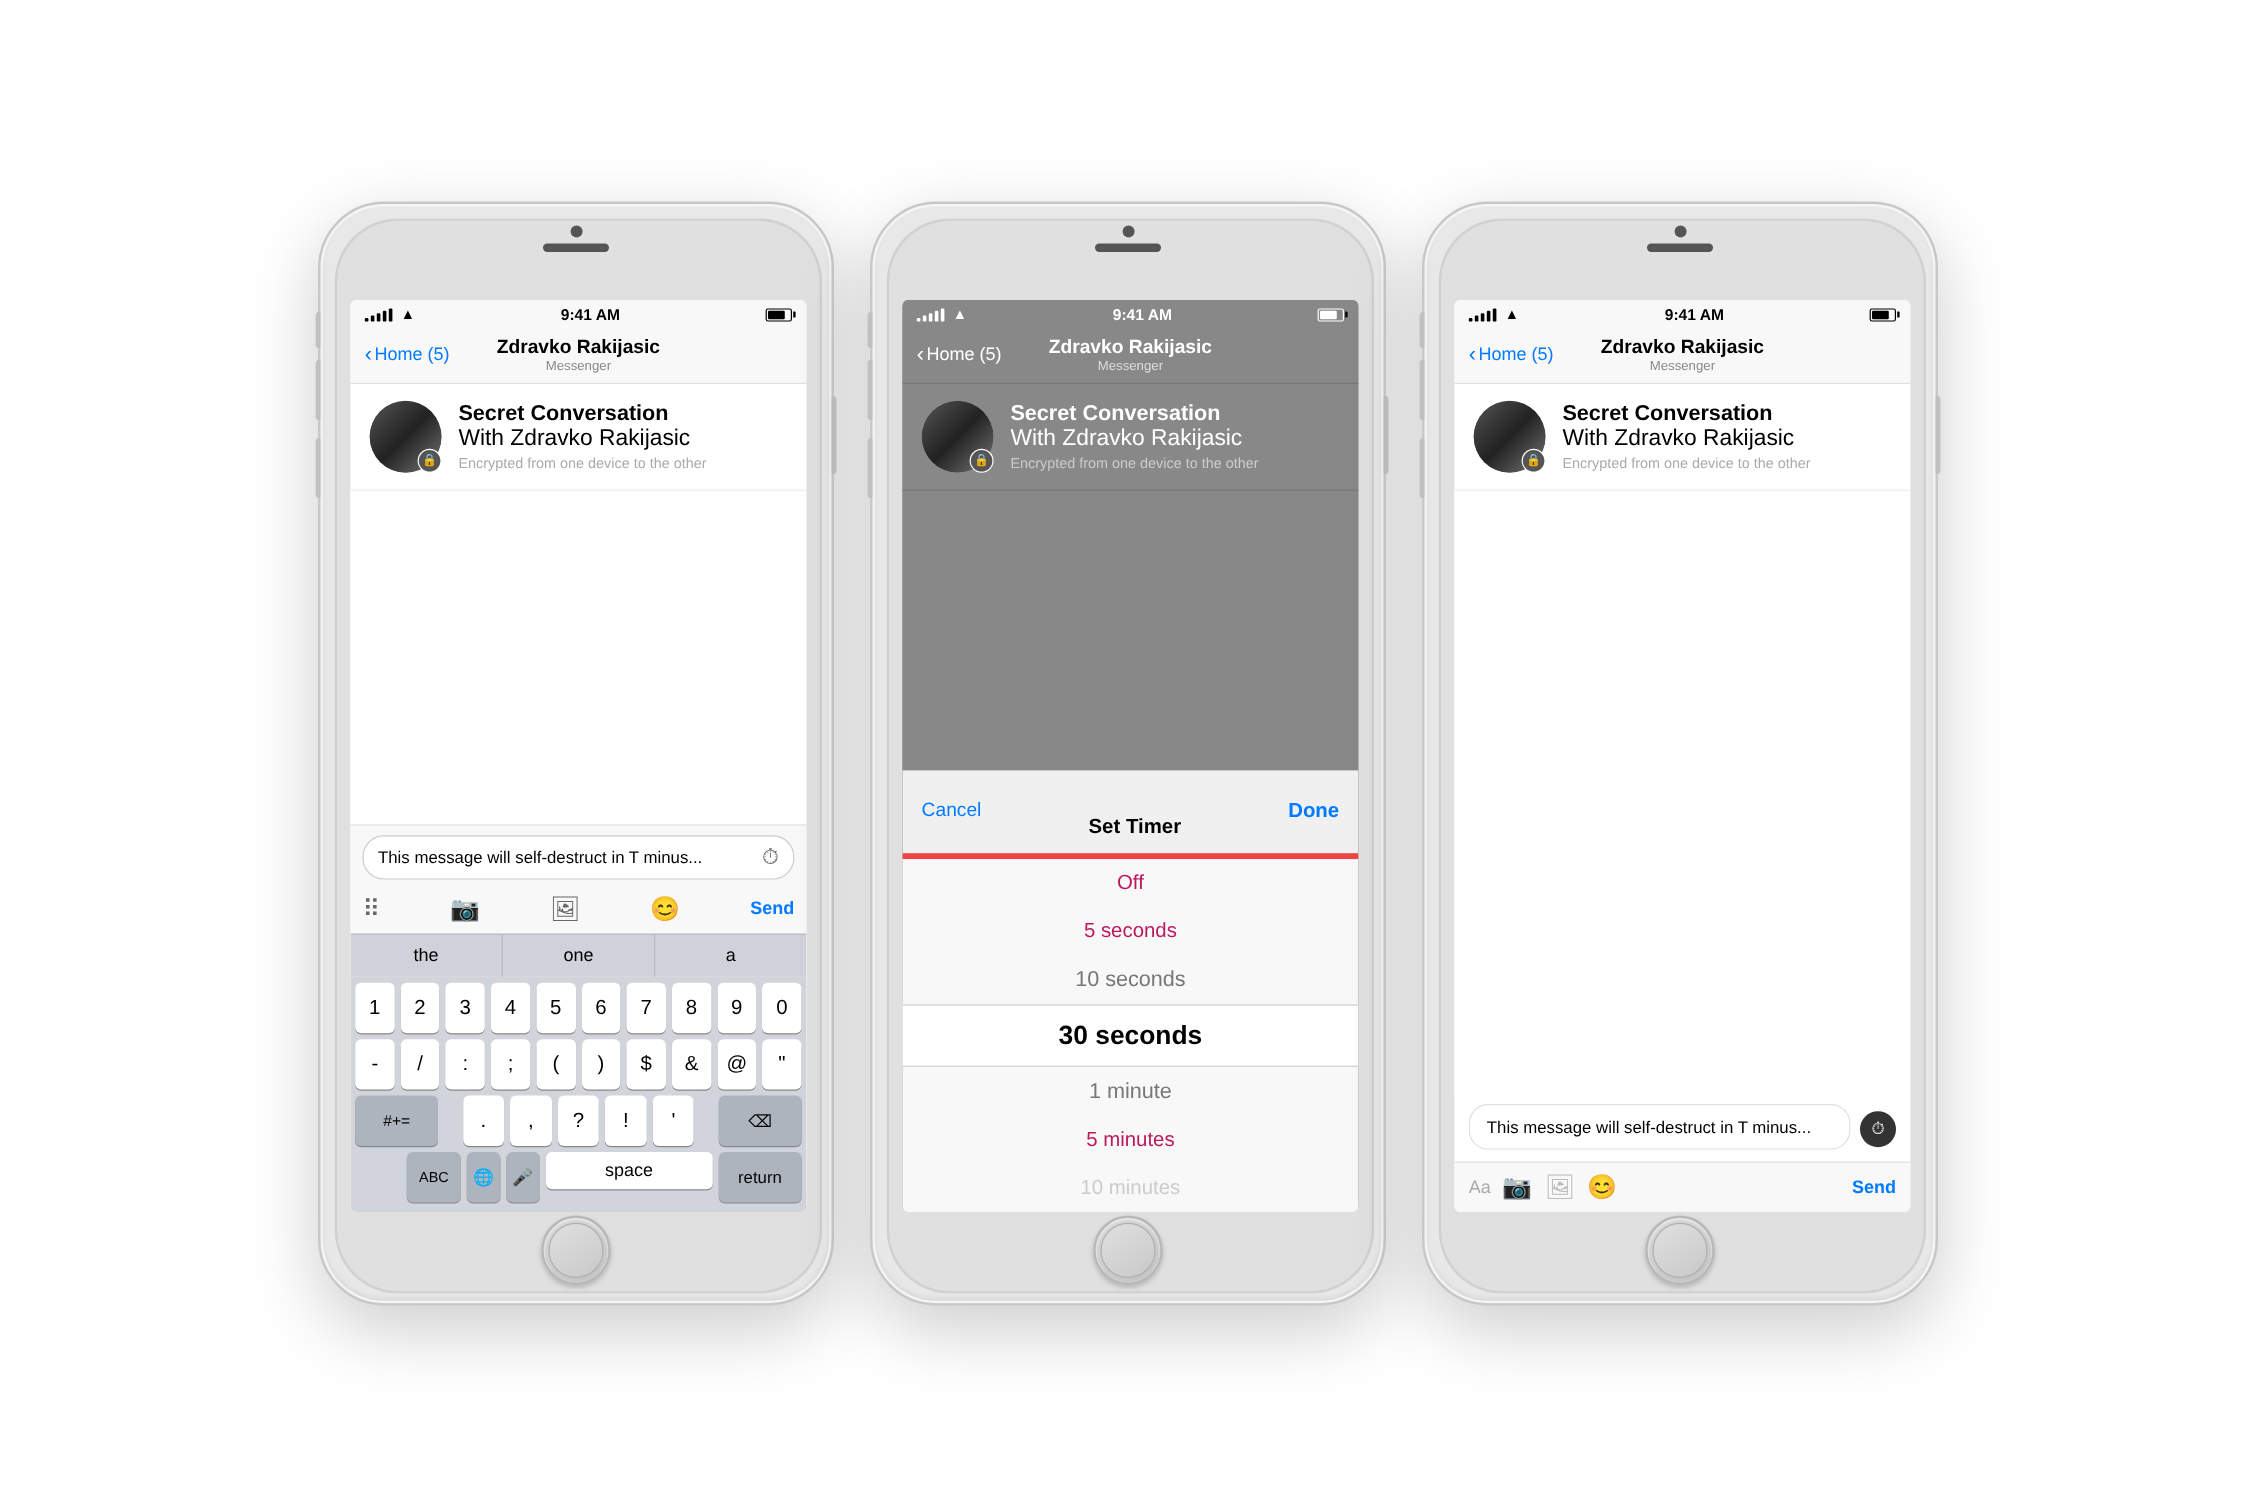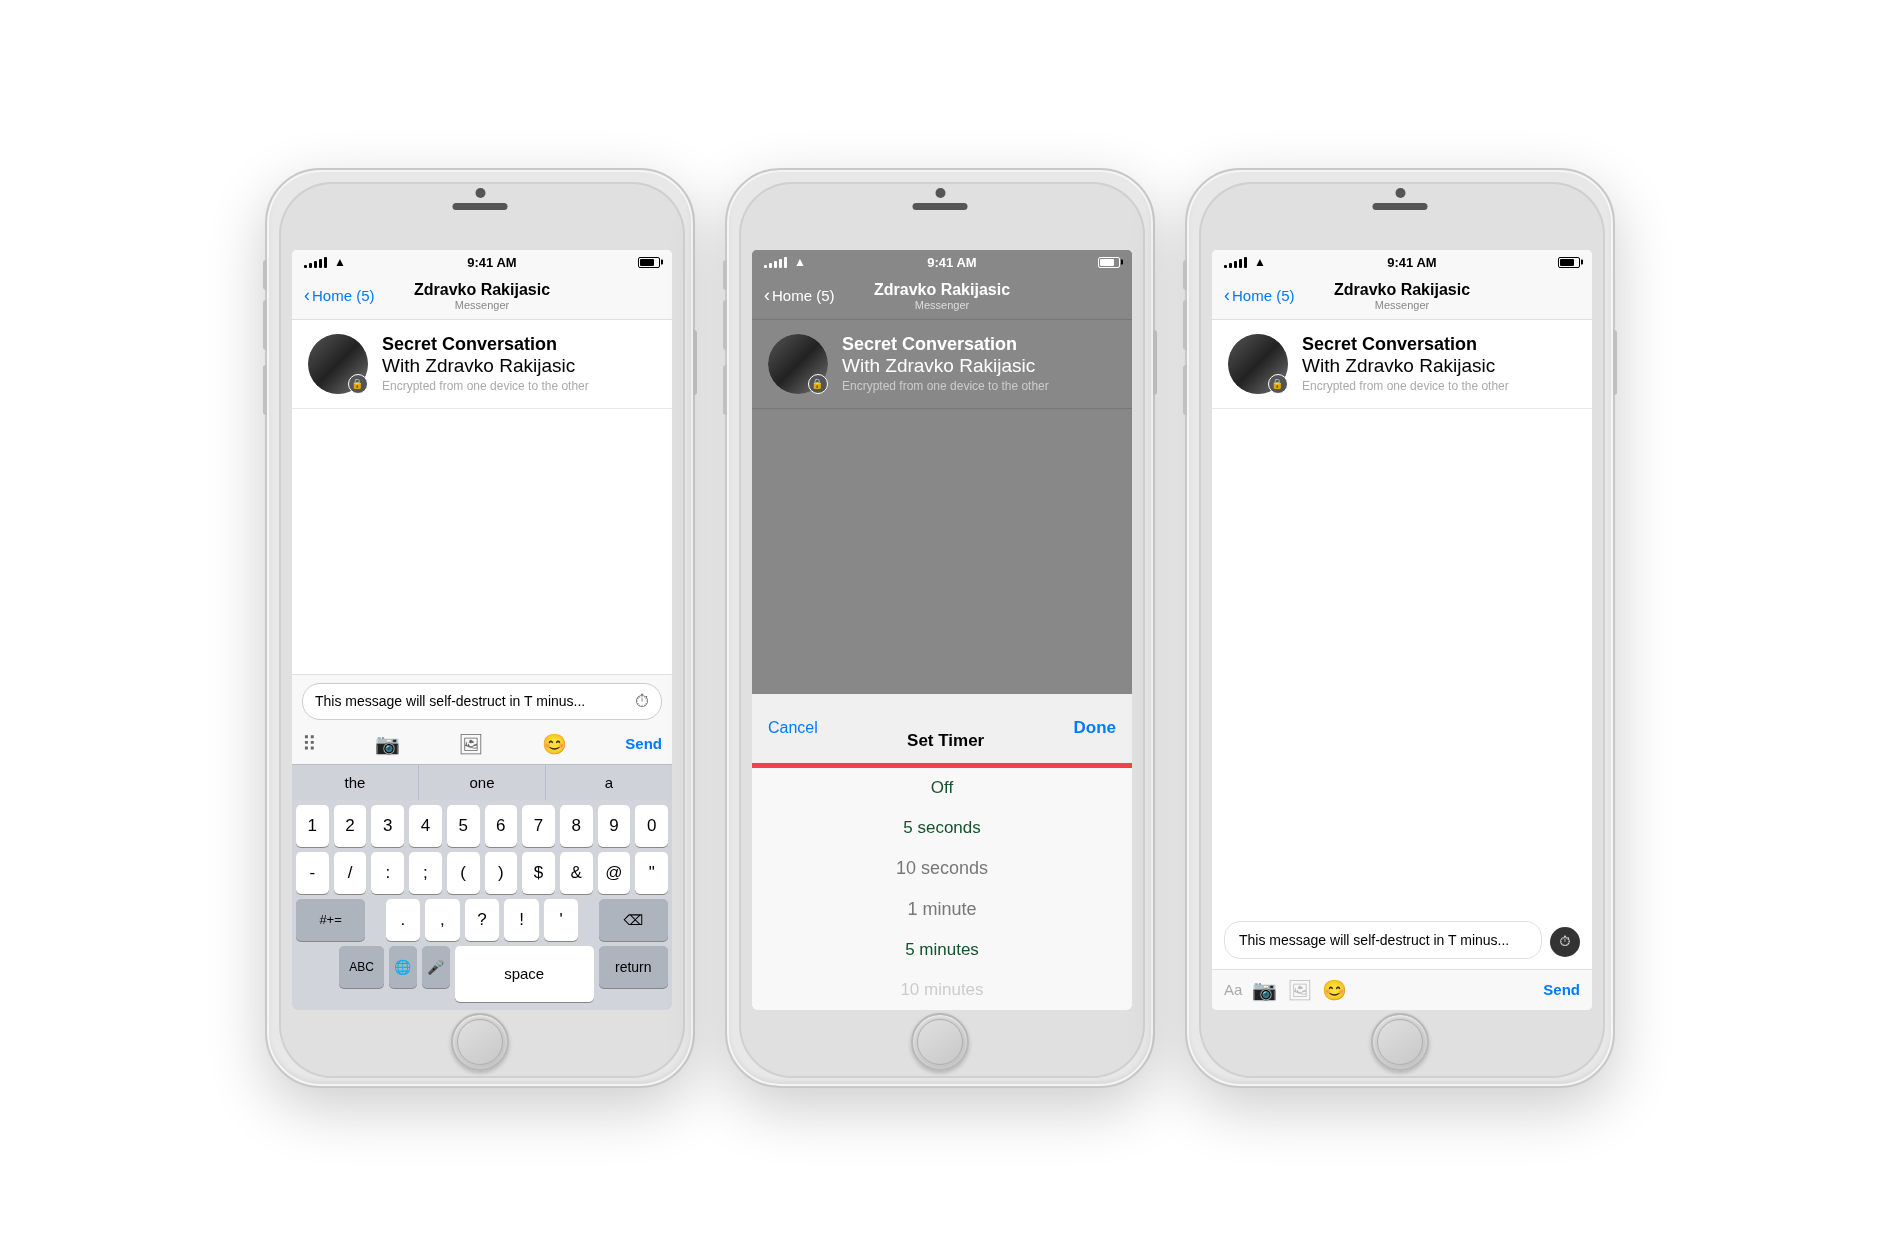--- a/index.html
+++ b/index.html
@@ -357,21 +357,21 @@
       user-select: none;
     }
     .key-number { height: 42px; flex: 1; }
     .key-special {
       height: 42px;
       background: #adb4be;
       color: #000;
       font-size: 14px;
     }
     .key-space {
-      height: 56px;
+      height: 31px;
       flex: 4;
       background: #fff;
       font-size: 15px;
     }
     .key-return {
       height: 42px;
       flex: 2;
       background: #adb4be;
       font-size: 14px;
     }
@@ -396,21 +396,21 @@
     .timer-title { font-size: 17px; font-weight: 600; color: #000; margin-top: 25px; }
     .timer-done { color: #007aff; font-size: 17px; font-weight: 600; }
     .timer-list {
       padding: 0;
       background: #f8f8f8;
     }
     .timer-option {
       text-align: center;
       padding: 10px;
       font-size: 17px;
-      color: #14532d;
+      color: #be185d;
     }
     .timer-option.selected {
       font-size: 22px;
       font-weight: 600;
       color: #000;
       padding: 12px;
       border-top: 1px solid #ccc;
       border-bottom: 1px solid #ccc;
       background: #fff;
     }
@@ -691,20 +691,21 @@
       <div class="timer-picker">
         <div class="timer-header">
           <span class="timer-cancel">Cancel</span>
           <span class="timer-title">Set Timer</span>
           <span class="timer-done">Done</span>
         </div>
         <div class="timer-list">
           <div class="timer-option">Off</div>
           <div class="timer-option">5 seconds</div>
           <div class="timer-option near">10 seconds</div>
+          <div class="timer-option selected">30 seconds</div>
           <div class="timer-option near">1 minute</div>
           <div class="timer-option">5 minutes</div>
           <div class="timer-option" style="color:#ccc;">10 minutes</div>
         </div>
       </div>
     </div>
 
     <div class="home-button">
       <div class="home-button-inner"></div>
     </div>

